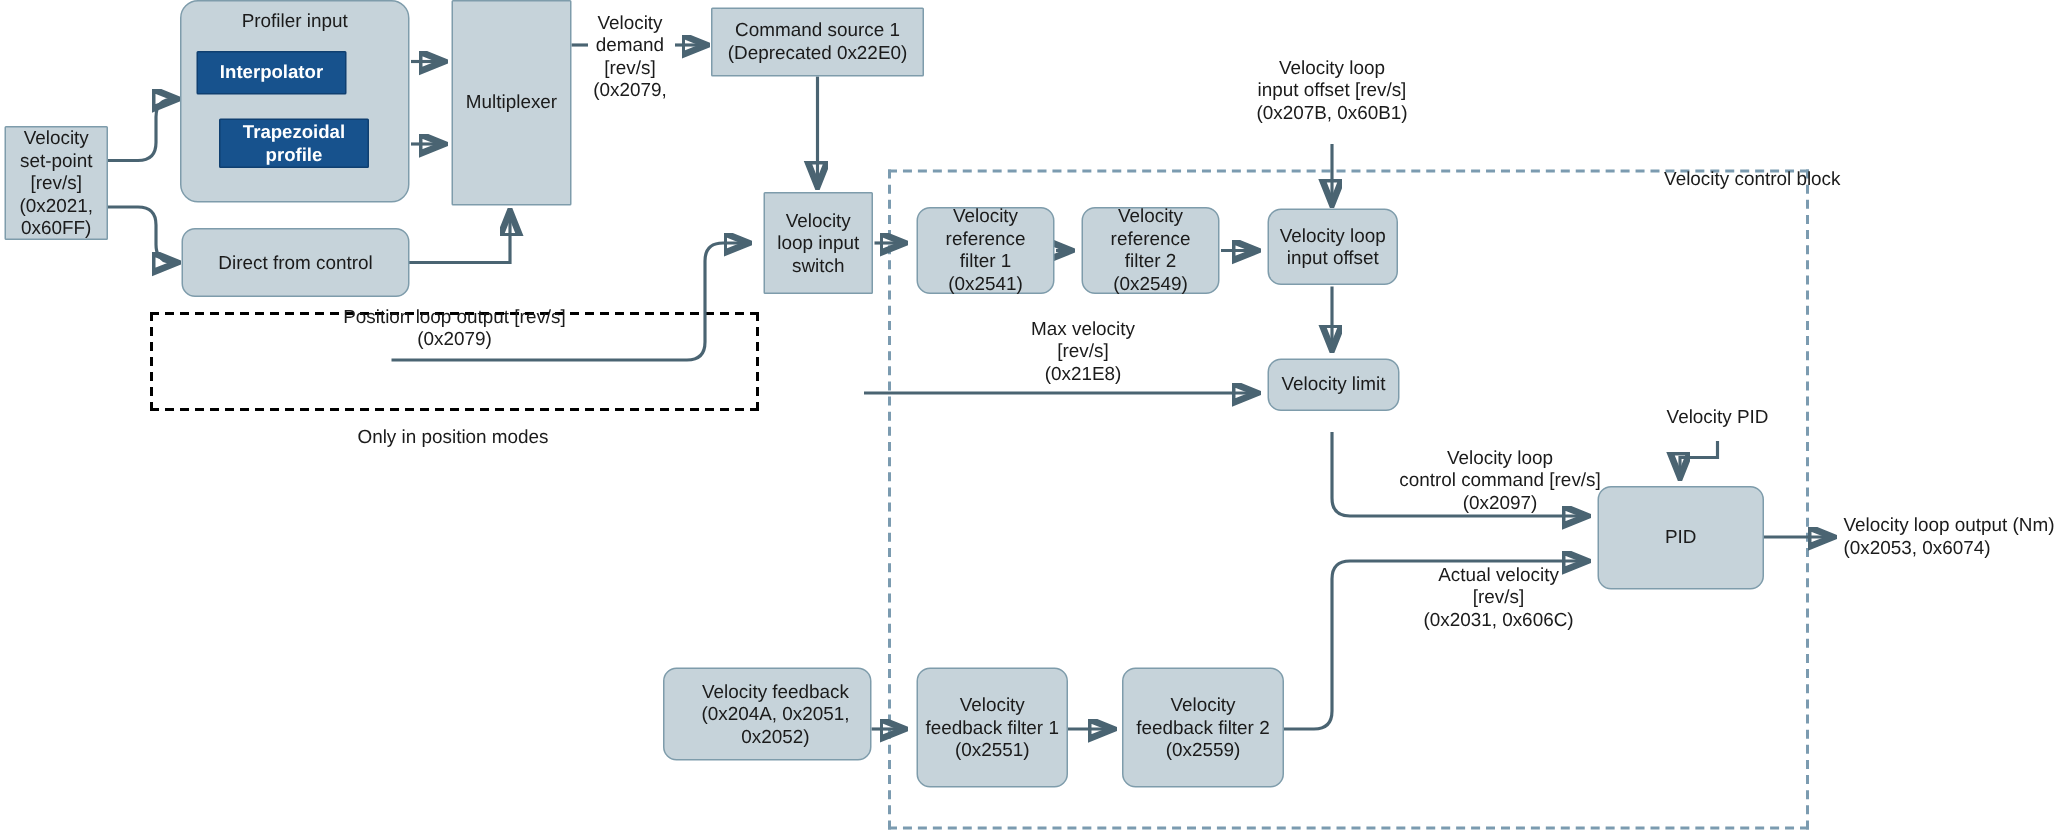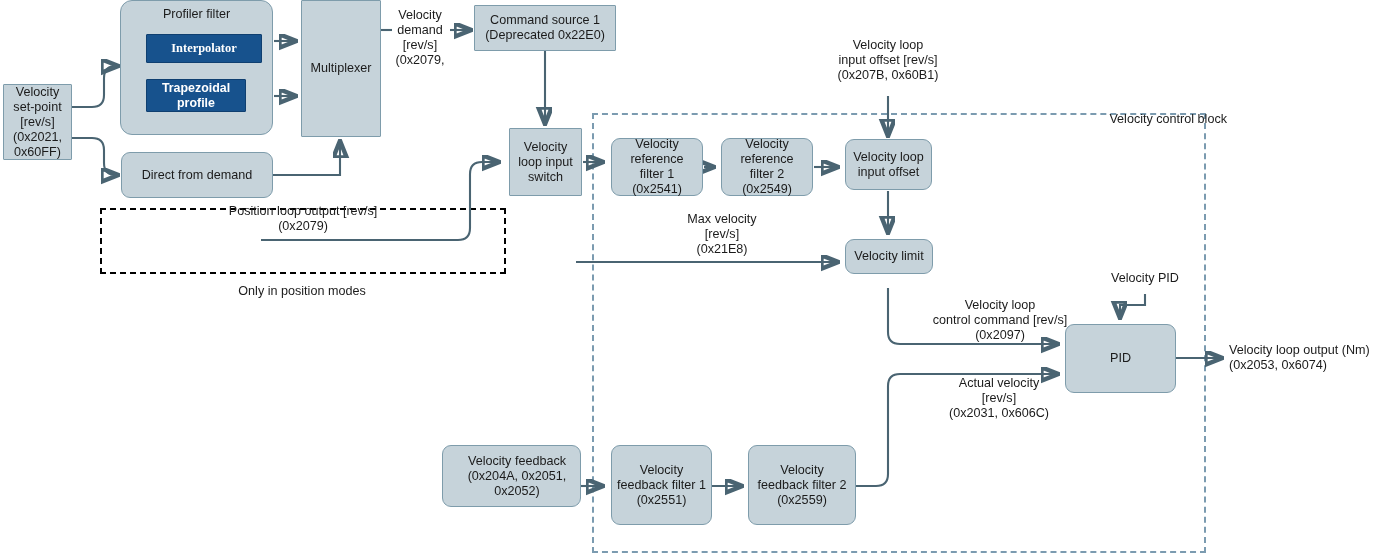--- a/index.html
+++ b/index.html
@@ -140,31 +140,31 @@
     <path d="M1176,358 L1221,358" marker-end="url(#ah)"></path>
   </svg>
 
   <div class="node sharp" style="left:3px;top:84px;width:69px;height:76px;">Velocity
 set-point
 [rev/s]
 (0x2021,
 0x60FF)</div>
 
   <div class="node container" style="left:120px;top:0px;width:153px;height:135px;">
-    <span>Profiler filter</span>
+    <span>Profiler input</span>
   </div>
 
-  <div class="node dark" style="left:146px;top:34px;width:116px;height:29px;font-family:Liberation Serif, serif;">Interpolator</div>
+  <div class="node dark" style="left:131px;top:34px;width:100px;height:29px;">Interpolator</div>
 
   <div class="node dark" style="left:146px;top:79px;width:100px;height:33px;">Trapezoidal
 profile</div>
 
   <div class="node sharp" style="left:301px;top:0px;width:80px;height:137px;">Multiplexer</div>
 
-  <div class="node" style="left:121px;top:152px;width:152px;height:46px;">Direct from demand</div>
+  <div class="node" style="left:121px;top:152px;width:152px;height:46px;">Direct from control</div>
 
 
   <div class="node sharp" style="left:474px;top:5px;width:142px;height:46px;">Command source 1
 (Deprecated 0x22E0)</div>
 
   <div class="node sharp" style="left:509px;top:128px;width:73px;height:68px;">Velocity
 loop input
 switch</div>
 
   <div class="node" style="left:611px;top:138px;width:92px;height:58px;">Velocity

